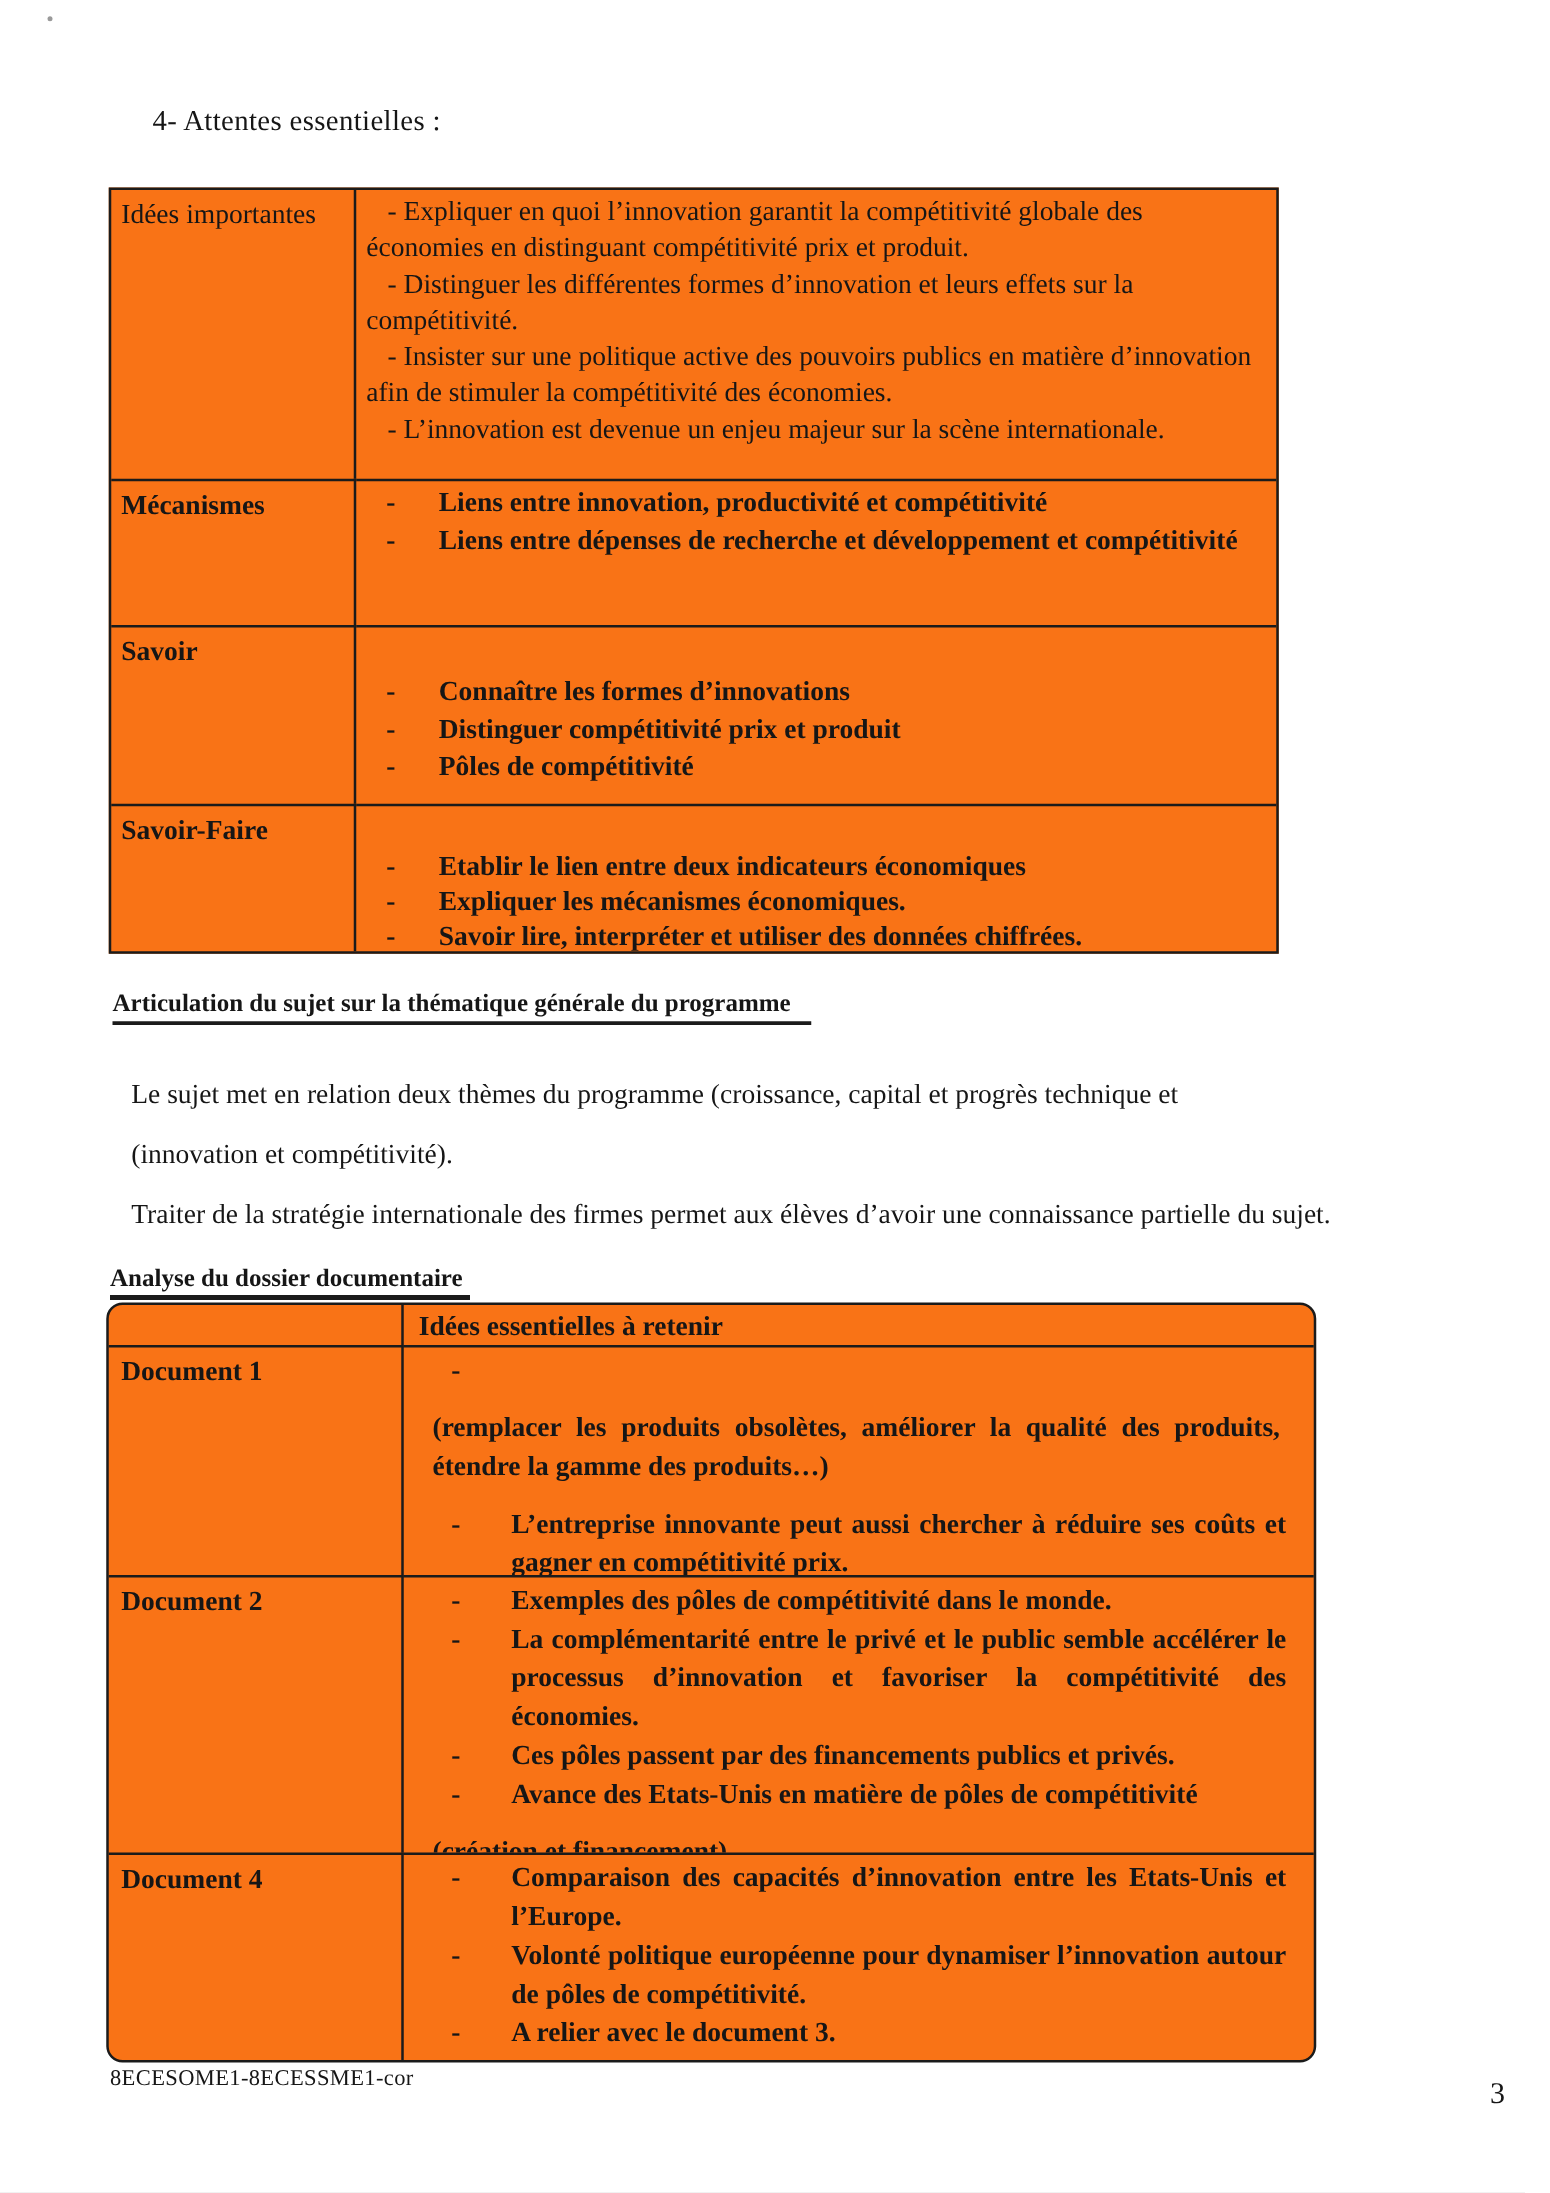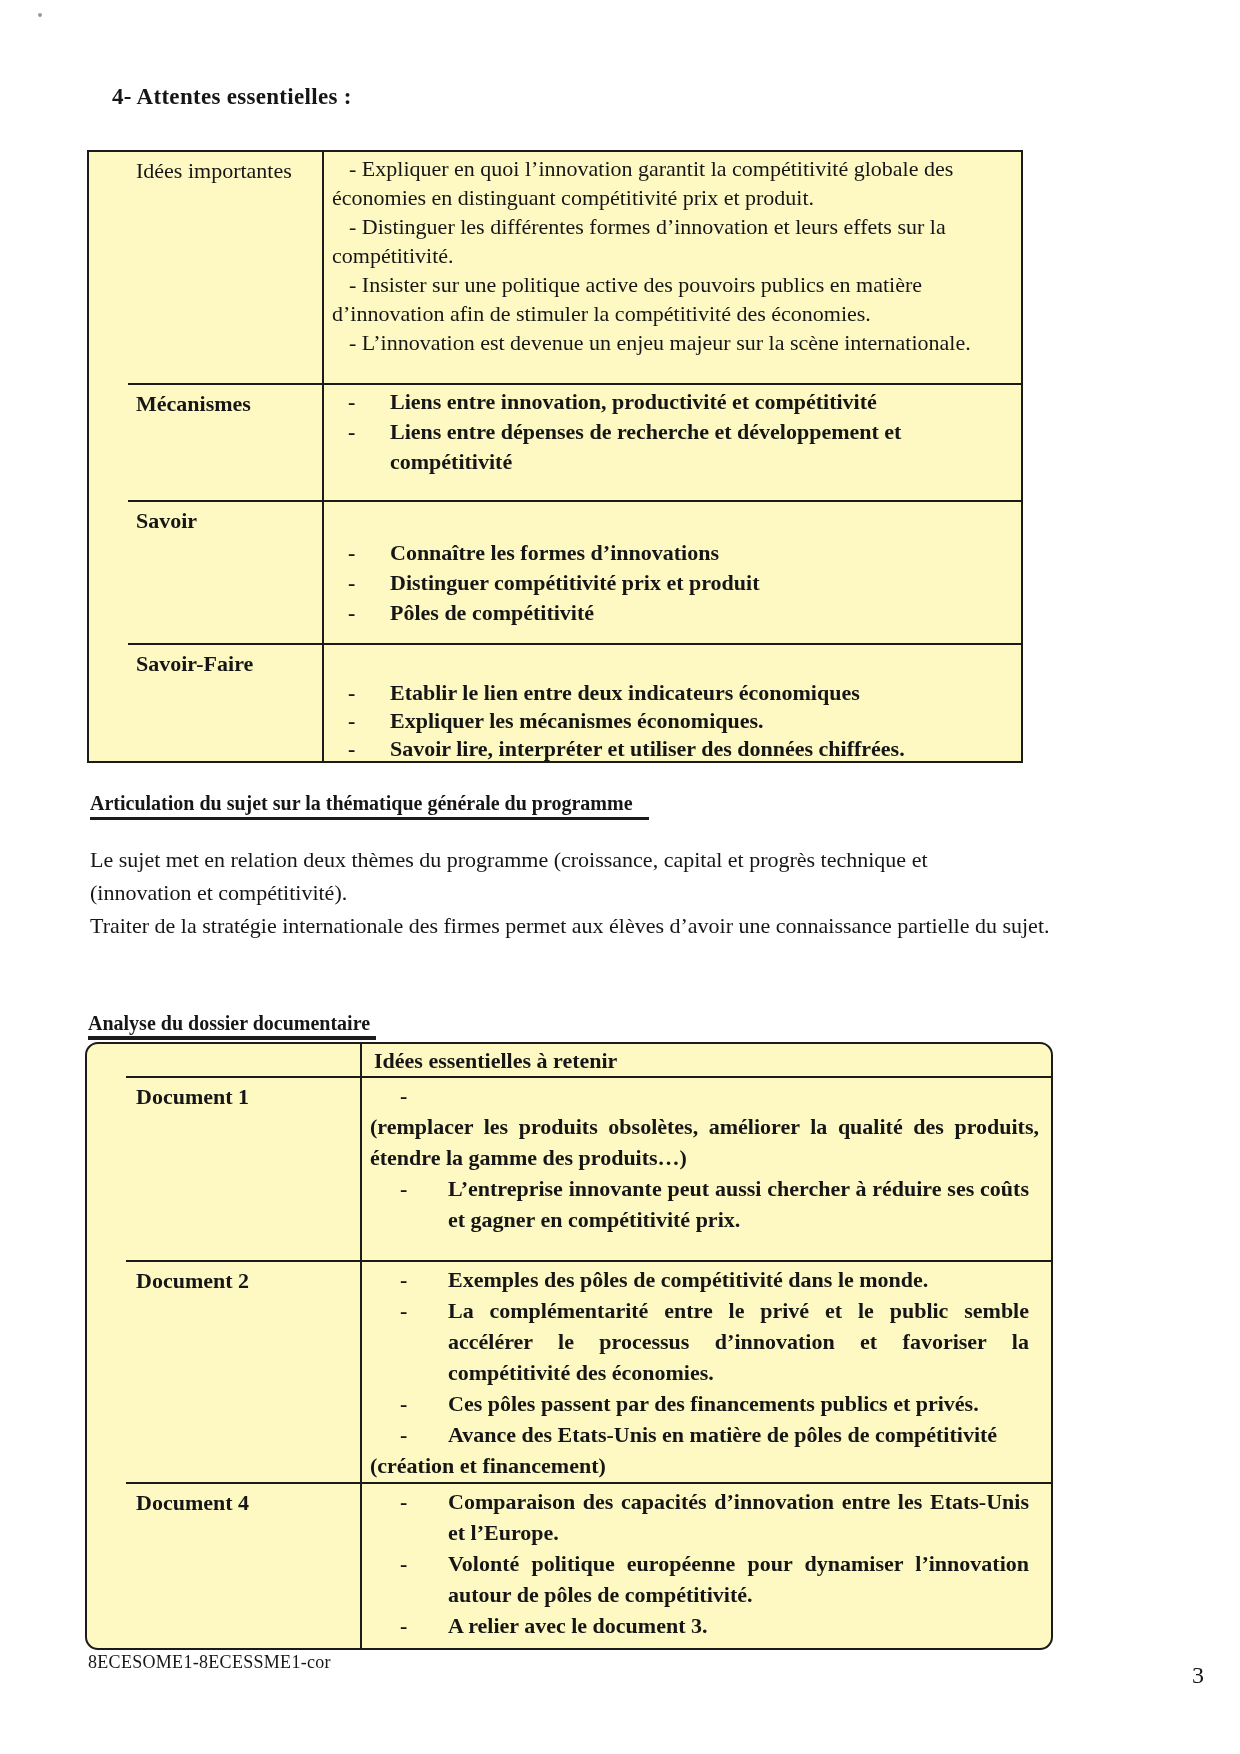--- a/index.html
+++ b/index.html
@@ -5,43 +5,43 @@
   html,body { margin:0; padding:0; background:#e8e8e8; }
   .page {
     position:relative; width:1240px; height:1754px; margin:0 auto;
     background:#ffffff; overflow:hidden;
     font-family:"Liberation Serif","DejaVu Serif",serif;
     color:#161616; font-size:22px;
   }
   .speck { position:absolute; left:38px; top:13px; width:4px; height:4px;
     background:#9a9a9a; border-radius:50%; }
 
-  .doc-title { position:absolute; left:112px; top:84px;
-    font-weight:bold; font-size:23px; letter-spacing:0.3px; }
+  .doc-title { position:absolute; left:122px; top:84px;
+    font-weight:normal; font-size:23px; letter-spacing:0.3px; }
 
   
-  .tbl { position:absolute; display:grid; border:2px solid #1b1b1b; box-sizing:border-box; background:#fef9c3;padding-left:39px; }
+  .tbl { position:absolute; display:grid; border:2px solid #1b1b1b; box-sizing:border-box; background:#f97316; }
   .lcell { border-right:2px solid #1b1b1b; padding:4px 8px; box-sizing:border-box; overflow:hidden; }
   .ccell { padding:2px 12px 2px 8px; box-sizing:border-box; overflow:hidden; }
   .rb { border-top:2px solid #1b1b1b;font-weight:bold; }
 
   #tbl1 { left:87px; top:150px; width:936px;
     grid-template-columns:196px 1fr;
     grid-template-rows:231px 117px 143px 118px; line-height:30px; }
   #tbl1 .ccell.first { line-height:29px; }
 
   #tbl2 { left:85px; top:1042px; width:968px;
     grid-template-columns:236px 1fr;
     grid-template-rows:32px 184px 222px 166px; line-height:31px;border-radius:13px; }
   #tbl2 .lcell { font-weight:bold; padding:3px 10px; }
   #tbl2 .hdr { font-weight:bold; padding:1px 12px; }
 
   
   .pind { margin:0; text-indent:17px; }
-  .pplain { margin:0; }
+  .pplain { margin:15px; }
   .li { display:flex; padding:0 14px 0 16px; }
   .li .dash { flex:0 0 42px; }
   .li .litext { flex:1; }
   #tbl2 .li { padding-left:30px; padding-right:10px; }
   #tbl2 .li .dash { flex:0 0 48px; }
   .just { text-align:justify; }
   .gap-sm { padding-top:36px; }
   .gap-md { padding-top:34px; line-height:28px; }
 
   

